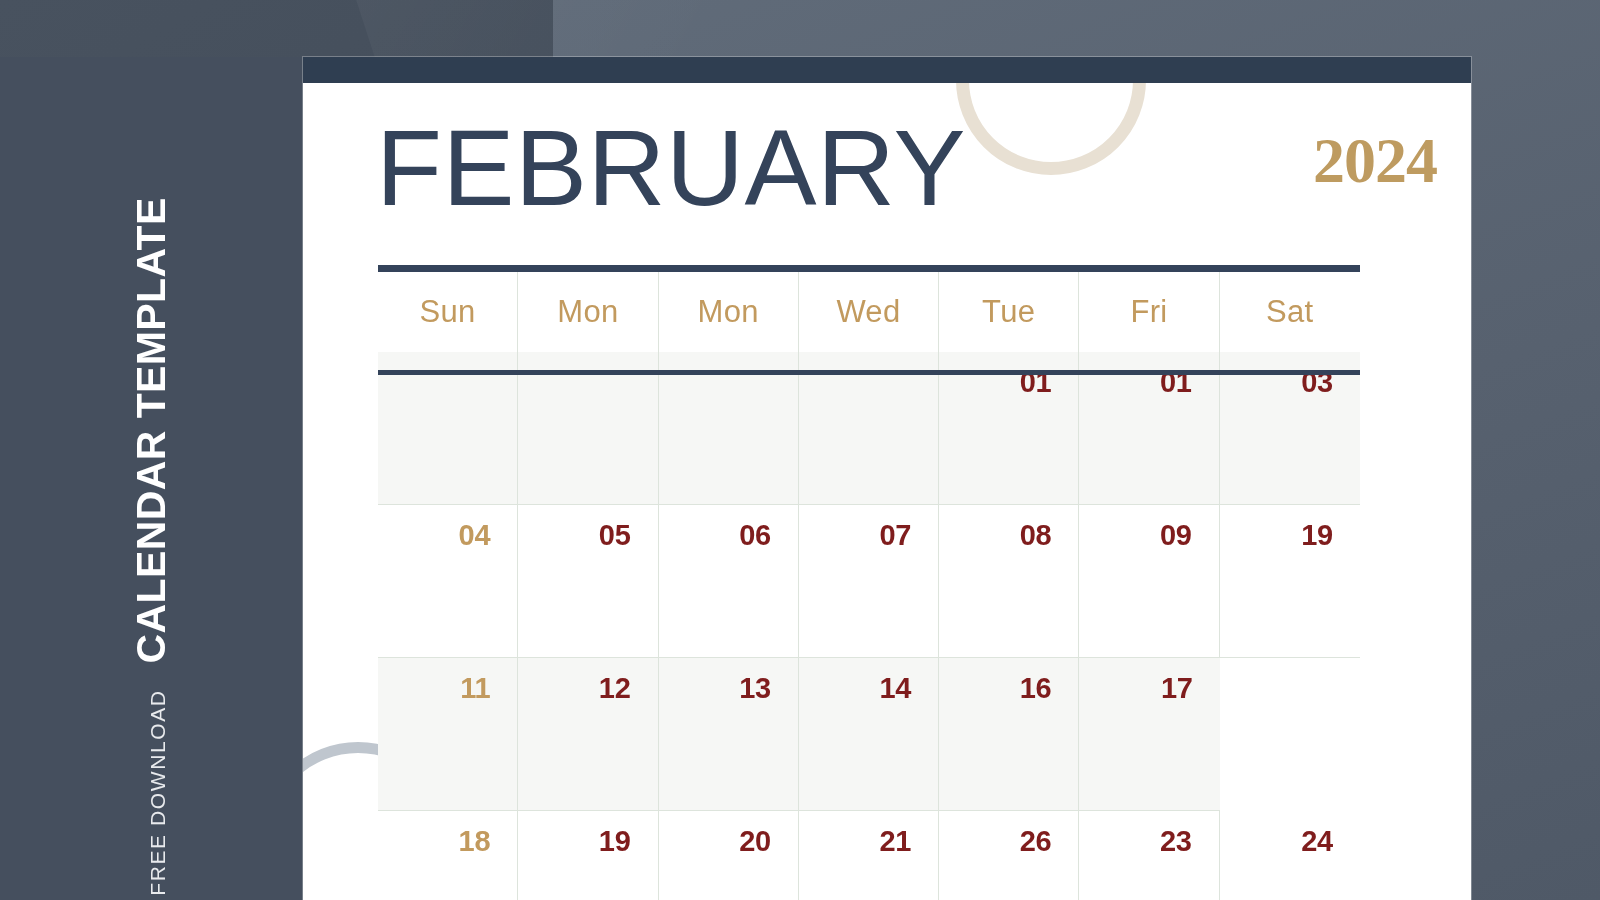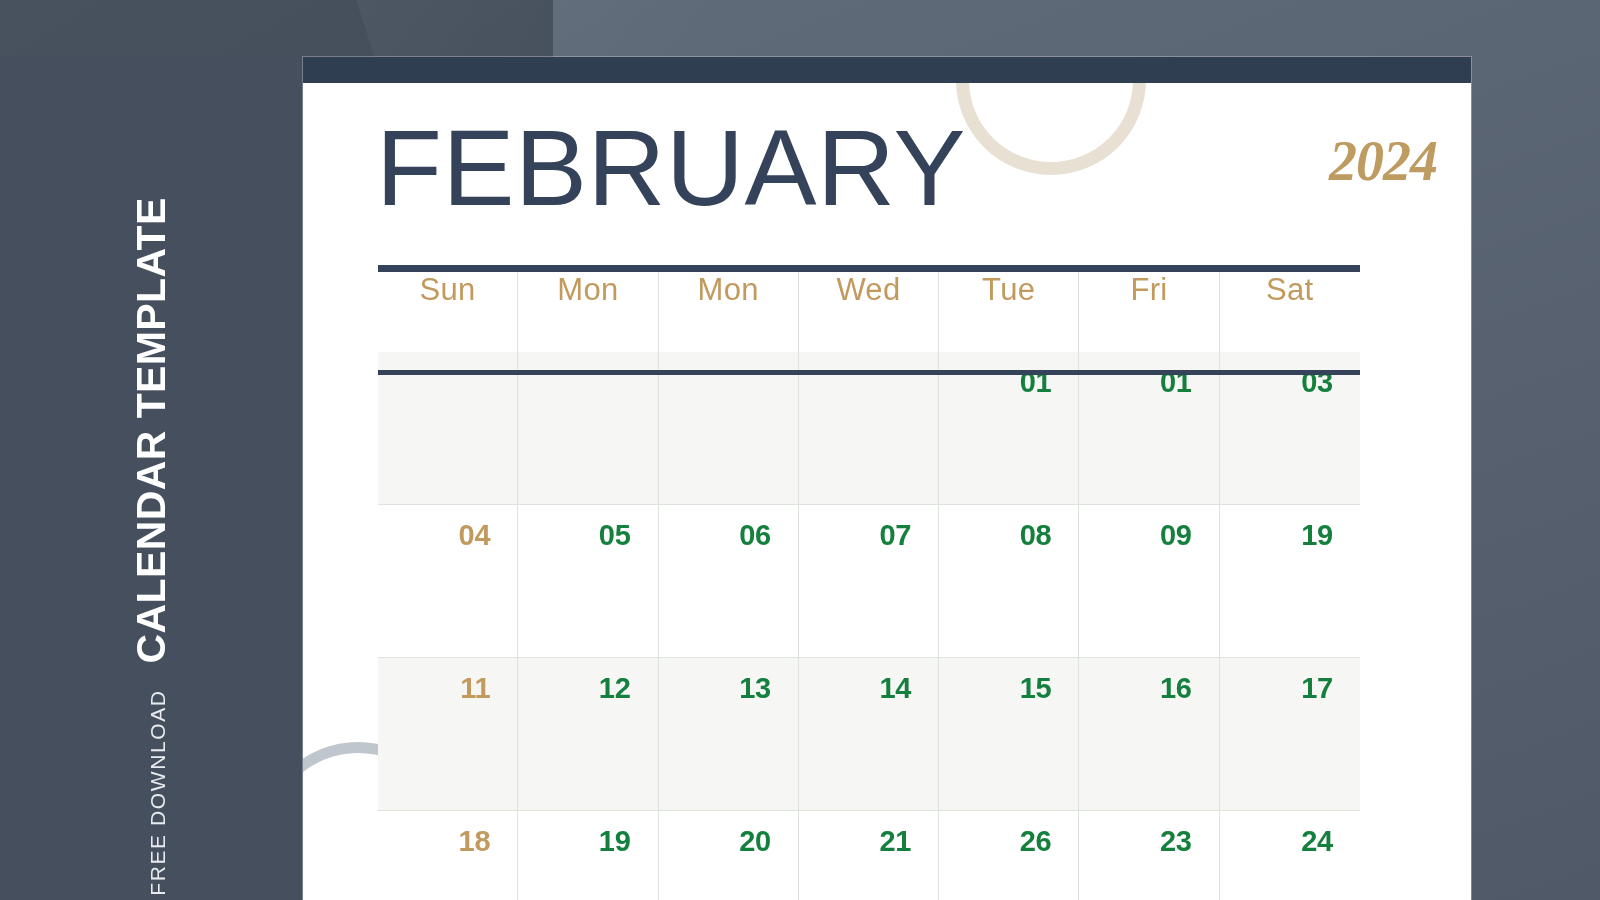--- a/index.html
+++ b/index.html
@@ -73,23 +73,22 @@
     position:absolute;left:75px;top:56px;width:1058px;height:140px;z-index:3;
   }
   #month-title{
     position:absolute;left:-2px;top:0;
     font-size:108px;line-height:110px;font-weight:300;color:#34435A;
     letter-spacing:0.5px;
   }
   #year-label{
     position:absolute;right:-1px;top:16px;
     font-family:"Liberation Serif", serif;
-    font-size:56px;line-height:64px;font-weight:700;color:#BE9B60;
+    font-size:64px;line-height:64px;font-weight:700;color:#BE9B60;
     letter-spacing:-1px;
-    font-style:italic;
   }
 
   
   #rule-top{
     position:absolute;left:75px;top:208px;width:982px;height:7px;background:#34435A;z-index:3;
   }
   #rule-under-head{
     position:absolute;left:75px;top:313px;width:982px;height:5px;background:#34435A;z-index:3;
   }
 
@@ -101,38 +100,38 @@
   .grid-cell{
     width:140.28px;box-sizing:border-box;
     border-right:1.5px solid #DDE4DC;
     position:relative;
   }
   .grid-cell:last-child{border-right:none;}
   .grid-cell:first-child{border-left:none;}
 
   
   #weekday-row .grid-cell{
-    height:80px;display:flex;justify-content:center;
+    height:80px;display:flex;align-items:center;justify-content:center;
   }
   .weekday-label{
     color:#C29A5E;font-size:31px;font-weight:400;letter-spacing:0.3px;
   }
 
   
   .date-row{height:153px;}
   .date-row .grid-cell{
     height:153px;
     border-bottom:1.5px solid #DDE4DC;
     display:block;
   }
   .date-row.shaded .grid-cell{background:#F6F7F5;}
   .date-row.plain .grid-cell{background:#ffffff;}
   .date-num{
     position:absolute;right:27px;top:14px;
-    font-size:29px;font-weight:700;color:#15803d;letter-spacing:-0.3px;
+    font-size:29px;font-weight:700;color:#7f1d1d;letter-spacing:-0.3px;
   }
   .date-num.sunday{color:#C29A5E;}
 </style>
 </head>
 <body>
 
 <div id="backdrop">
   <div id="backdrop-right-panel"></div>
   <div id="backdrop-left-slab"></div>
   <div id="backdrop-left-slab-lower"></div>
@@ -230,23 +229,20 @@
           <div class="grid-cell">
             <span class="date-num">12</span>
           </div>
           <div class="grid-cell">
             <span class="date-num">13</span>
           </div>
           <div class="grid-cell">
             <span class="date-num">14</span>
           </div>
           <div class="grid-cell">
-            <span class="date-num">15</span>
-          </div>
-          <div class="grid-cell">
             <span class="date-num">16</span>
           </div>
           <div class="grid-cell">
             <span class="date-num">17</span>
           </div>
         </div>
         <div class="grid-row date-row plain">
           <div class="grid-cell">
             <span class="date-num sunday">18</span>
           </div>

